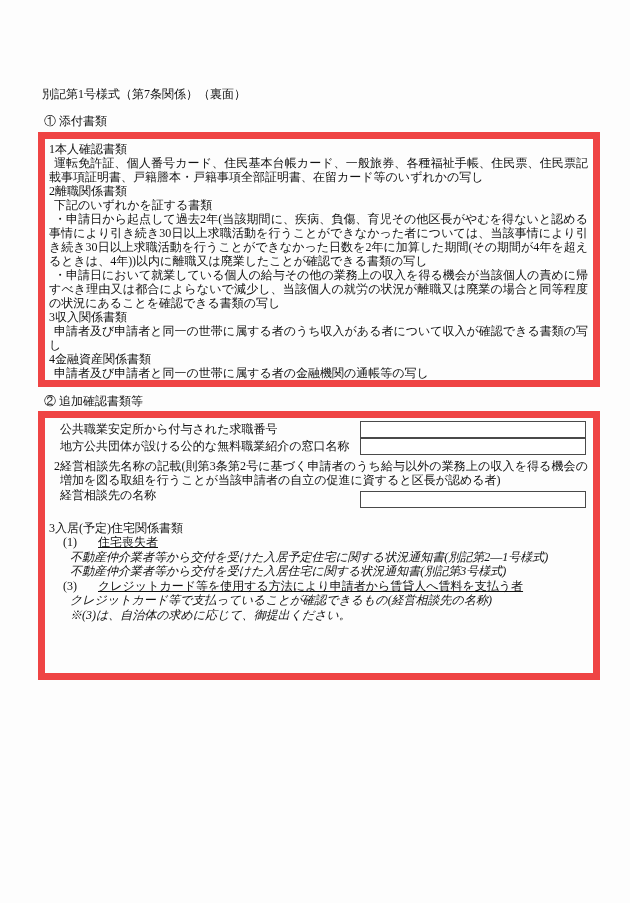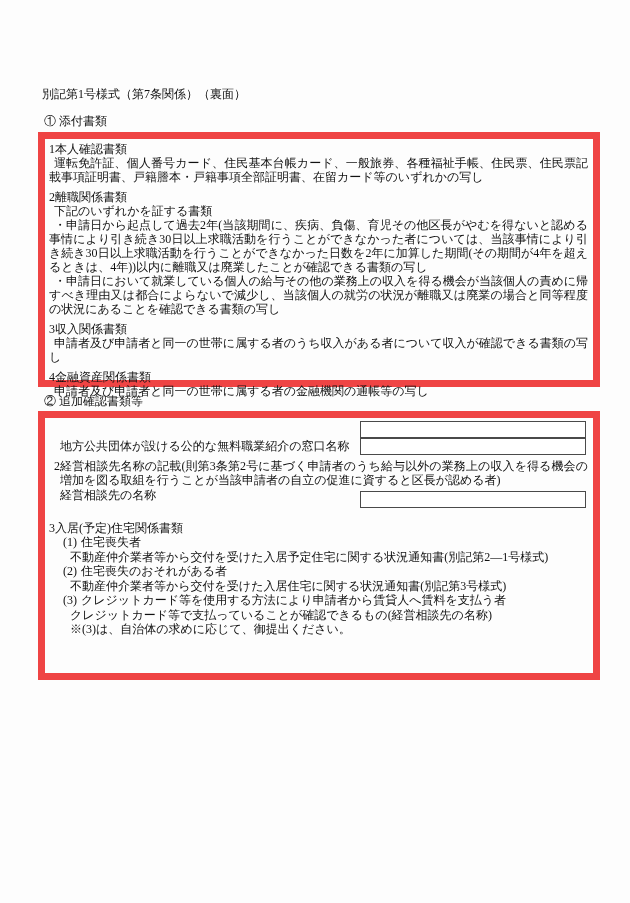--- a/index.html
+++ b/index.html
@@ -33,21 +33,21 @@
   .box {
     position: absolute;
     left: 38px;
     width: 562px;
     border: 7px solid #ef4444;
     background: #fdfdfd;
     padding: 3px 5px 0 4px;
   }
   .box1 { top: 132px; height: 255px; }
   .box2 { top: 411px; height: 269px; }
-  .doc-group + .doc-group { margin-top: 6px; }
+  .doc-group + .doc-group { }
   .group-para {
     text-indent: 5px;
     text-align: justify;
   }
   
   .h2-heading {
     padding-left: 11px;
     text-indent: -6px;
     text-align: justify;
   }
@@ -73,22 +73,22 @@
     font-family: "Liberation Serif", "DejaVu Serif", serif;
     font-size: 12px;
     padding: 0 3px;
     outline: none;
   }
   .field-row.row3 { height: 18px; }
   .field-row.row3 .field-input { top: 4px; }
   .h3-title { margin-top: 16px; }
   .sublist { line-height: 14.5px; }
   .sub-num-line { padding-left: 14px; white-space: nowrap; }
-  .sub-title { margin-left: 4px; }
-  .sub-body, .sub-note { padding-left: 21px; }
+  .sub-title { margin-left: 21px; text-decoration: underline; }
+  .sub-body, .sub-note { padding-left: 21px; font-style: italic; }
 </style>
 </head>
 <body>
 
 <div class="page">
 
   <div class="form-id">別記第1号様式（第7条関係）（裏面）</div>
 
   <div class="sec-heading" style="top:114px">
     <span class="sec-num">①</span>
@@ -118,20 +118,21 @@
 
   <div class="sec-heading" style="top:394px">
     <span class="sec-num">②</span>
     <span class="sec-title">追加確認書類等</span>
   </div>
 
   <div class="box box2">
 
 
     <div class="field-row">
+      <span class="field-label">公共職業安定所から付与された求職番号</span>
       <input type="text" class="field-input" value="" style="">
     </div>
 
     <div class="field-row">
       <span class="field-label">地方公共団体が設ける公的な無料職業紹介の窓口名称</span>
       <input type="text" class="field-input" value="" style="">
     </div>
 
     <div class="h2-heading mt">2経営相談先名称の記載(則第3条第2号に基づく申請者のうち給与以外の業務上の収入を得る機会の増加を図る取組を行うことが当該申請者の自立の促進に資すると区長が認める者)</div>
 
@@ -141,23 +142,20 @@
     </div>
 
     <div class="h3-title">3入居(予定)住宅関係書類</div>
 
     <div class="sublist">
       <div class="sub-num-line">
         <span class="sub-num">(1)</span><span class="sub-title">住宅喪失者</span>
       </div>
       <div class="sub-body">不動産仲介業者等から交付を受けた入居予定住宅に関する状況通知書(別記第2―1号様式)</div>
 
-      <div class="sub-num-line">
-        <span class="sub-num">(2)</span><span class="sub-title">住宅喪失のおそれがある者</span>
-      </div>
       <div class="sub-body">不動産仲介業者等から交付を受けた入居住宅に関する状況通知書(別記第3号様式)</div>
 
       <div class="sub-num-line">
         <span class="sub-num">(3)</span><span class="sub-title">クレジットカード等を使用する方法により申請者から賃貸人へ賃料を支払う者</span>
       </div>
       <div class="sub-body">クレジットカード等で支払っていることが確認できるもの(経営相談先の名称)</div>
 
       <div class="sub-note">※(3)は、自治体の求めに応じて、御提出ください。</div>
     </div>
 

